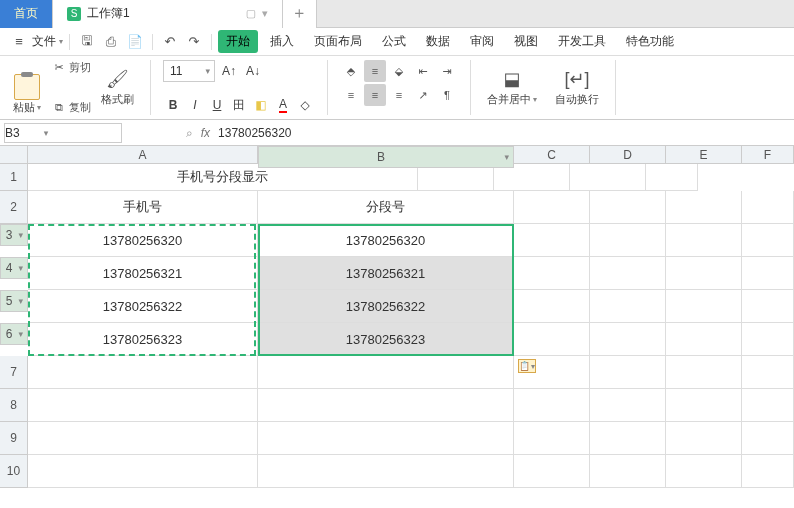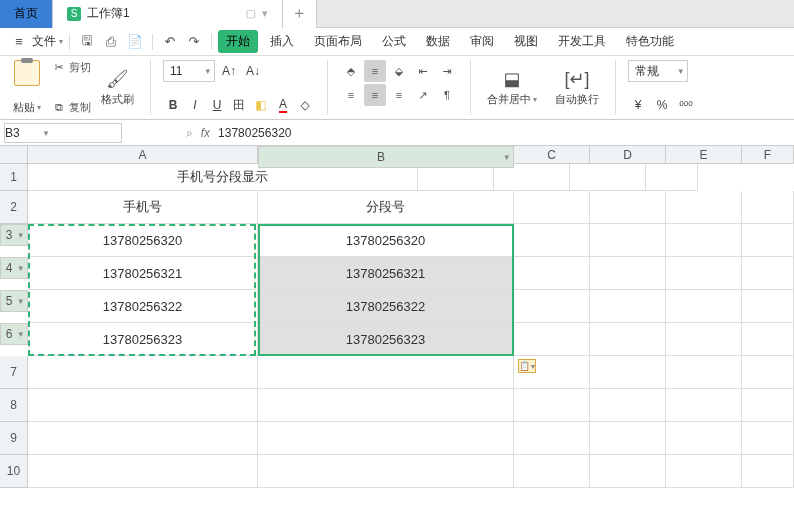--- a/index.html
+++ b/index.html
@@ -1,34 +1,34 @@
 <!DOCTYPE html>
 <html><head>
 <meta charset="utf-8">
 <style>
 *{box-sizing:border-box;margin:0;padding:0;font-family:"Microsoft YaHei",sans-serif}
 body{background:#fff;font-size:12px;color:#333;width:794px;overflow:hidden}
 .tabbar{display:flex;align-items:center;height:28px;background:#e8e8e8;border-bottom:1px solid #ccc}
 .tab{height:28px;display:flex;align-items:center;padding:0 14px;gap:6px;font-size:12px;border-right:1px solid #ccc;cursor:pointer}
-.tab.home{background:#3a7fd6;color:#000000}
+.tab.home{background:#3a7fd6;color:#fef9c3}
 .tab.doc{background:#fff}
 .tab .sicon{width:14px;height:14px;background:#2fb675;color:#fff;display:flex;align-items:center;justify-content:center;font-size:10px;border-radius:2px}
 .tab .mon{color:#aaa;font-size:11px}
 .tab.add{background:#fff;width:34px;justify-content:center;color:#888;font-size:16px}
 .menubar{display:flex;align-items:center;height:28px;background:#fff;border-bottom:1px solid #ddd;padding:0 8px;gap:2px}
 .menu-ico{width:22px;height:20px;display:flex;align-items:center;justify-content:center;color:#555;font-size:13px;cursor:pointer}
 .menu-sep{width:1px;height:16px;background:#ddd;margin:0 4px}
 .m-file{display:flex;align-items:center;gap:2px;font-size:12px;cursor:pointer}
 .menu-item{padding:3px 8px;font-size:12px;cursor:pointer;border-radius:3px}
 .menu-item.active{background:#2fb675;color:#000000}
 .ribbon{display:flex;align-items:stretch;height:64px;background:#fff;border-bottom:1px solid #ccc;padding:4px 8px;gap:10px}
 .rgrp{display:flex;flex-direction:column;justify-content:space-between}
 .rrow{display:flex;align-items:center;gap:4px}
 .rsep{width:1px;background:#ddd;margin:0 2px}
-.paste-big{display:flex;flex-direction:column;align-items:center;justify-content:space-between;cursor:pointer;width:38px}
+.paste-big{display:flex;flex-direction:column;align-items:center;justify-content:flex-end;cursor:pointer;width:38px}
 .paste-big .pi{width:26px;height:26px;border:1px solid #d8a84a;background:#fff5dc;position:relative;border-radius:2px}
 .paste-big .pi::before{content:"";position:absolute;top:-3px;left:6px;width:12px;height:5px;background:#8a8a8a;border-radius:2px}
 .lbl{font-size:11px;color:#444;display:flex;align-items:center;gap:1px}
 .tiny{font-size:11px;color:#555;cursor:pointer;display:flex;align-items:center;gap:3px}
 .sci{width:14px;height:14px;display:inline-flex;align-items:center;justify-content:center}
 .sel{border:1px solid #ccc;height:22px;padding:0 16px 0 6px;font-size:12px;background:#fff;position:relative;display:flex;align-items:center;cursor:pointer}
 .sel::after{content:"▾";position:absolute;right:4px;color:#888;font-size:9px}
 .fmt-grid{display:grid;grid-template-columns:repeat(7,20px);gap:2px}
 .fbtn{width:20px;height:20px;display:flex;align-items:center;justify-content:center;font-size:12px;cursor:pointer;color:#444;border-radius:2px}
 .ali-grid{display:grid;grid-template-columns:repeat(5,22px);grid-template-rows:22px 22px;gap:2px}
@@ -164,28 +164,20 @@
     <div class="lbl">
         <span>合并居中</span>
         <span class="dd">▾</span>
       </div>
   </div>
   <div class="bigbtn">
     <div class="bi">[↵]</div>
     <div class="lbl">自动换行</div>
   </div>
   <div class="rsep"></div>
-  <div class="rgrp">
-    <div class="sel" style="width:60px">常规</div>
-    <div class="rrow">
-      <div class="fbtn">¥</div>
-      <div class="fbtn">%</div>
-      <div class="fbtn">ᵒᵒᵒ</div>
-    </div>
-  </div>
 </div>
 
 <div class="cellref">
   <div class="namebox">
       <span>B3</span>
     </div>
   <div class="fx-area">
     <span style="color:#999">⌕</span>
     <span class="fx">fx</span>
     <span class="fval">13780256320</span>

